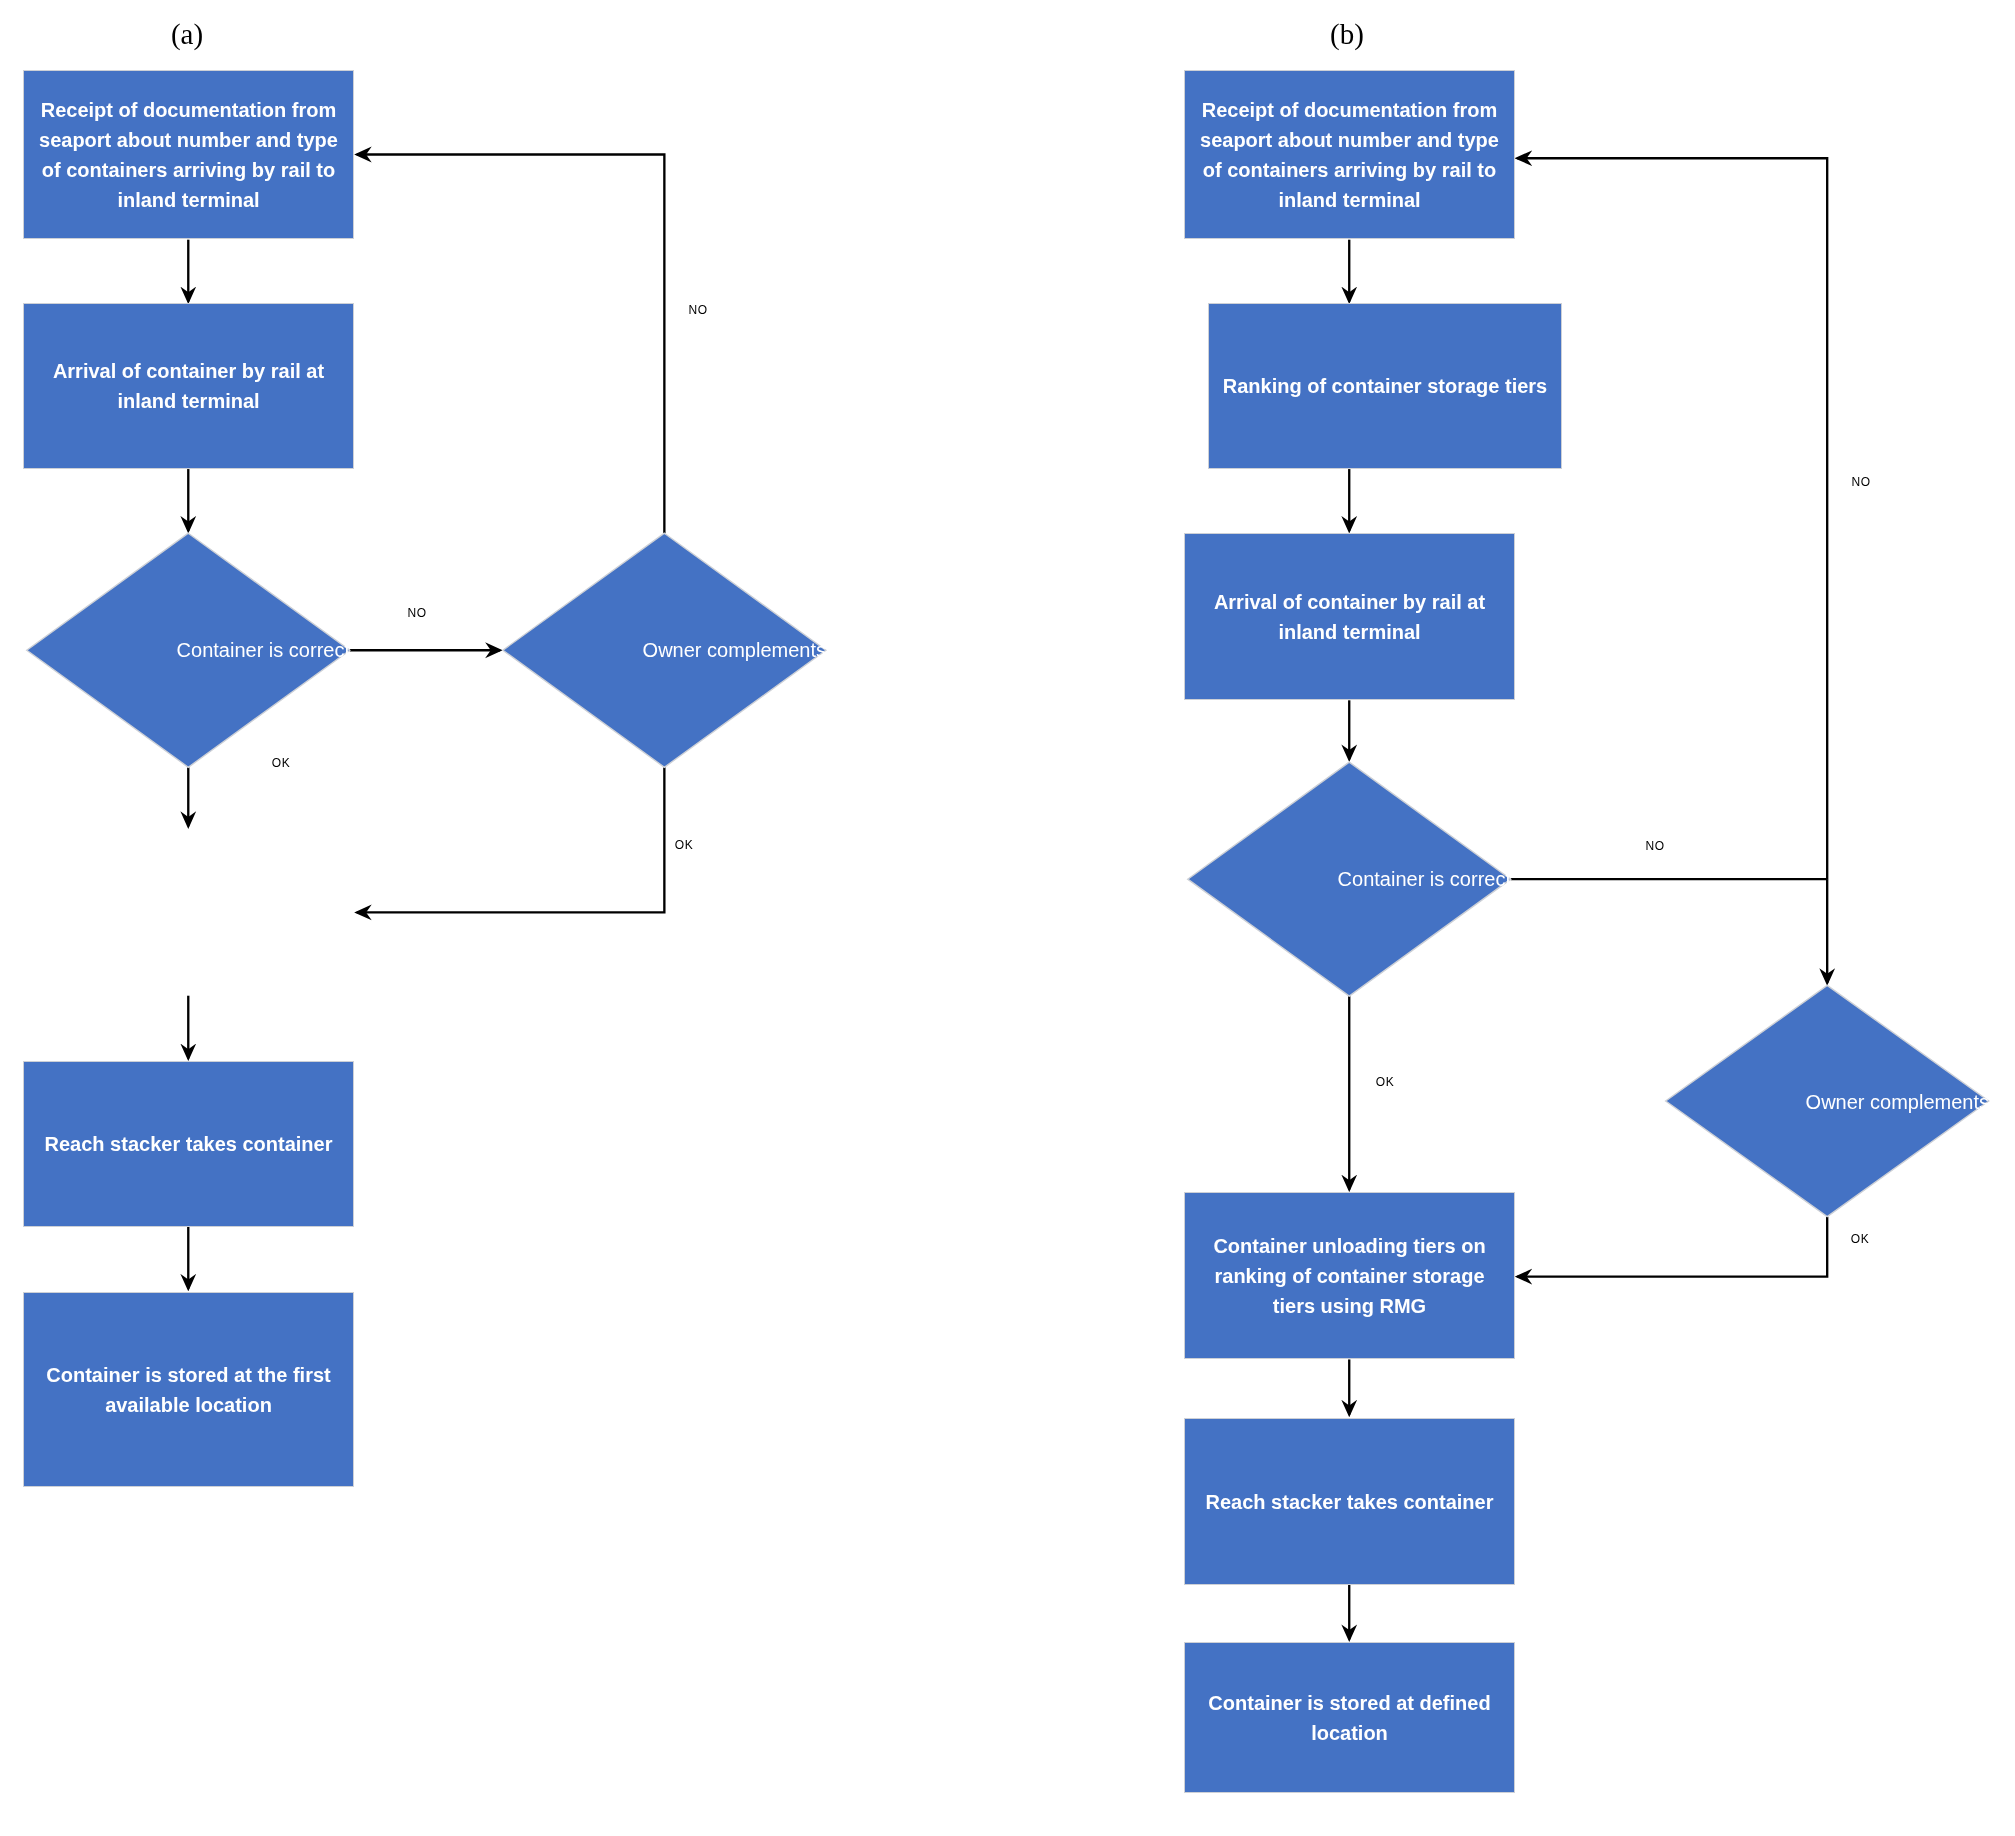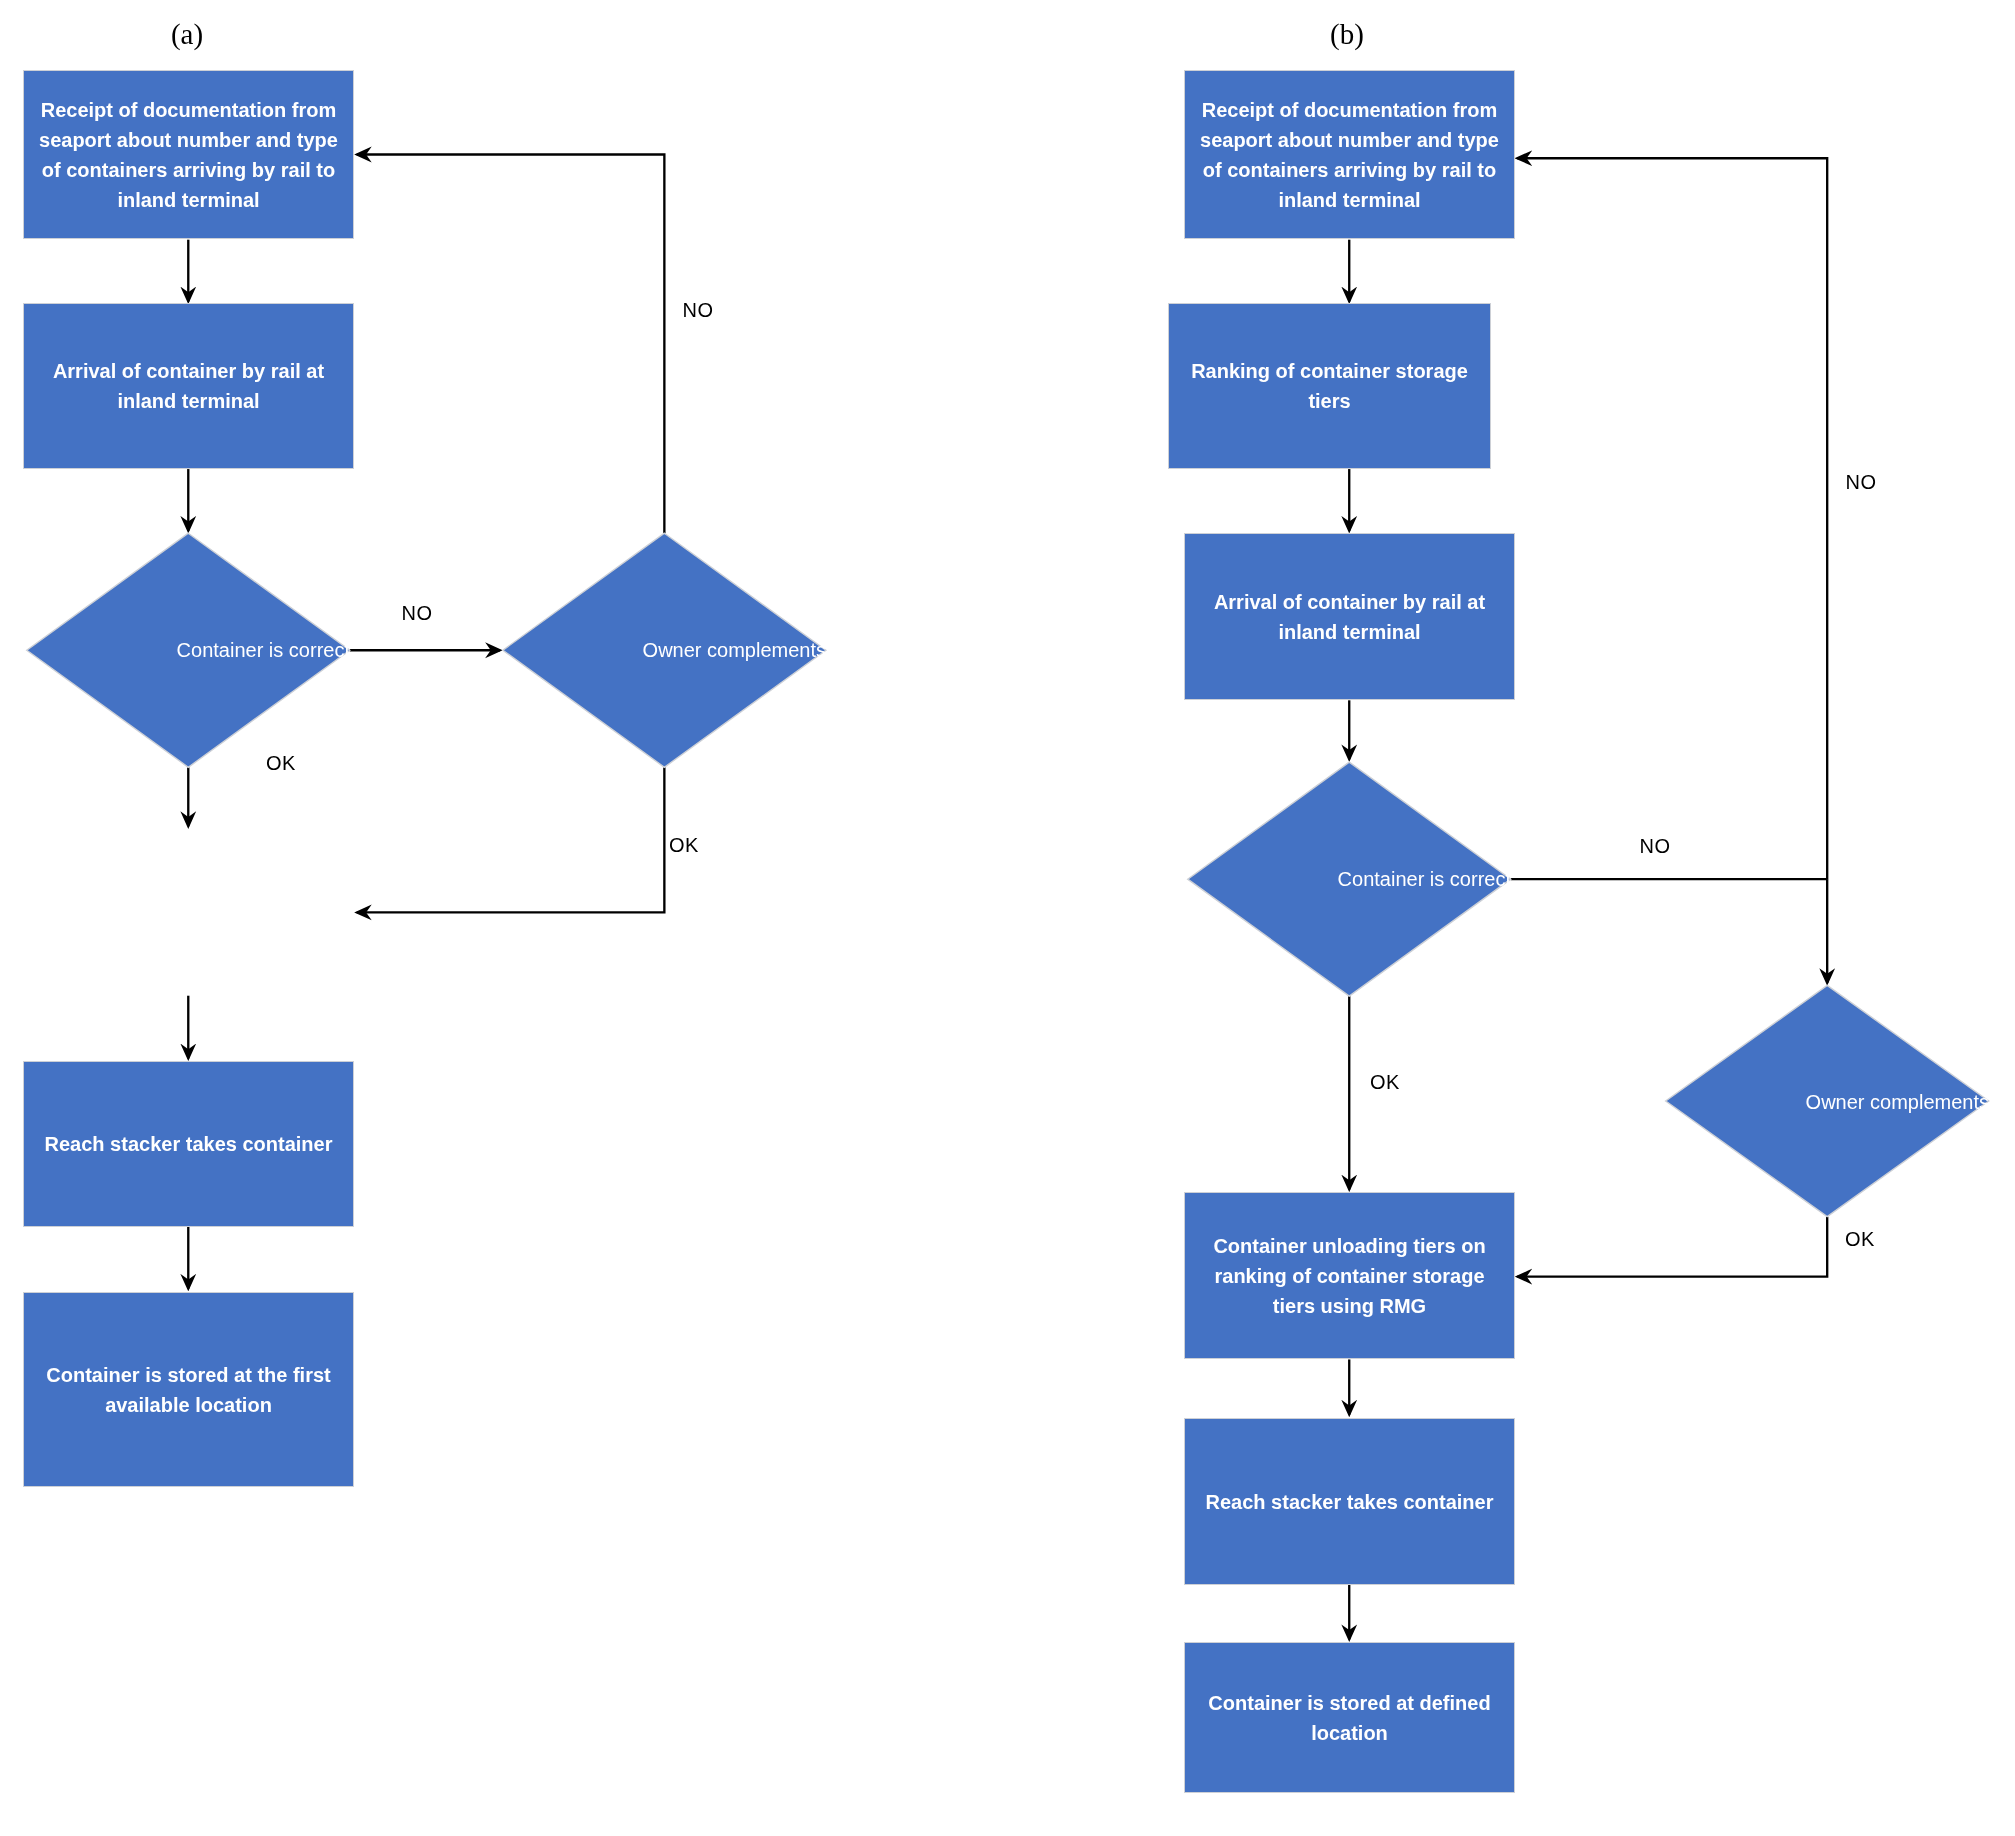--- a/index.html
+++ b/index.html
@@ -55,21 +55,21 @@
     text-align:center;
     color:var(--shape-text);
     font-size:20px;
     line-height:1.4;
     pointer-events:none;
   }
   .edge-label{
     position:absolute;
     transform:translate(-50%,-50%);
     color:var(--label-text);
-    font-size:20px;
+    font-size:12px;
     letter-spacing:0.5px;
     white-space:nowrap;
   }
   .panel-title{
     position:absolute;
     transform:translate(-50%,-50%);
     color:#000000;
     font-family:"Liberation Serif", serif;
     font-size:29px;
     white-space:nowrap;
@@ -143,21 +143,21 @@
   </div>
 
   <div class="edge-label" style="left:417px;top:613px;">NO</div>
   <div class="edge-label" style="left:281px;top:763px;">OK</div>
   <div class="edge-label" style="left:698px;top:310px;">NO</div>
   <div class="edge-label" style="left:684px;top:845px;">OK</div>
 
   <div class="box" style="left:1184px;top:70px;width:331px;height:169px;">
     <span>Receipt of documentation from seaport about number and type of containers arriving by rail to inland terminal</span>
   </div>
-  <div class="box" style="left:1168px;top:303px;width:323px;height:166px;">
+  <div class="box" style="left:1208px;top:303px;width:354px;height:166px;">
     <span>Ranking of container storage tiers</span>
   </div>
   <div class="box" style="left:1184px;top:533px;width:331px;height:167px;">
     <span>Arrival of container by rail at inland terminal</span>
   </div>
   <div class="box" style="left:1184px;top:1192px;width:331px;height:167px;">
     <span>Container unloading tiers on ranking of container storage tiers using RMG</span>
   </div>
   <div class="box" style="left:1184px;top:1418px;width:331px;height:167px;">
     <span>Reach stacker takes container</span>

